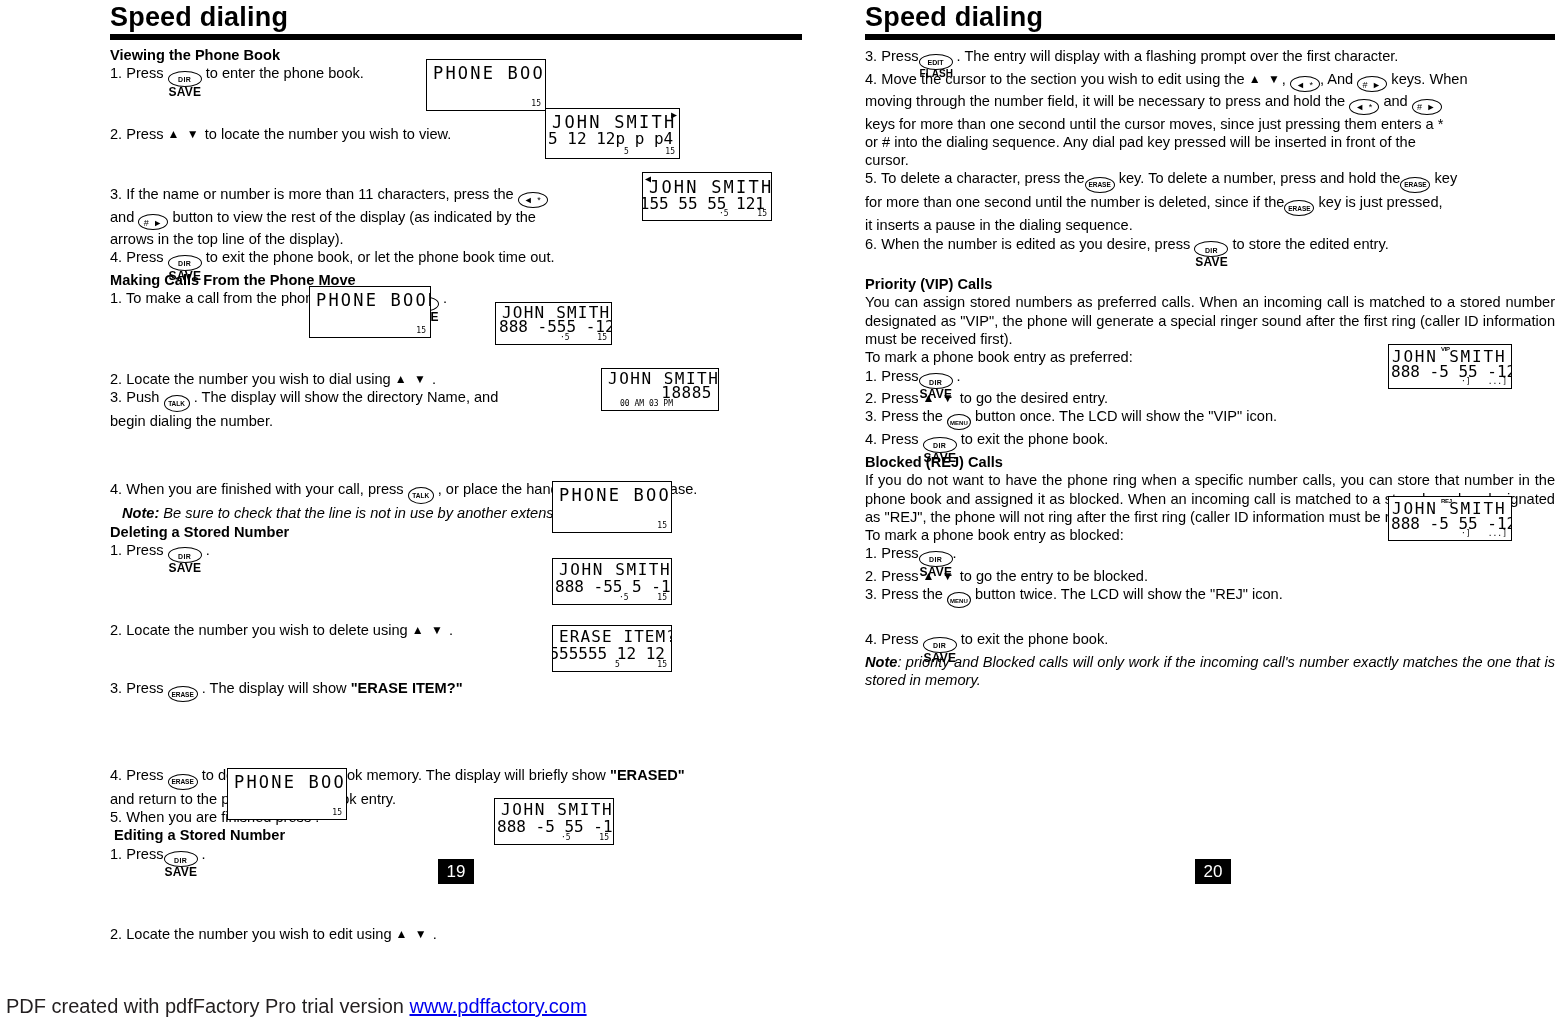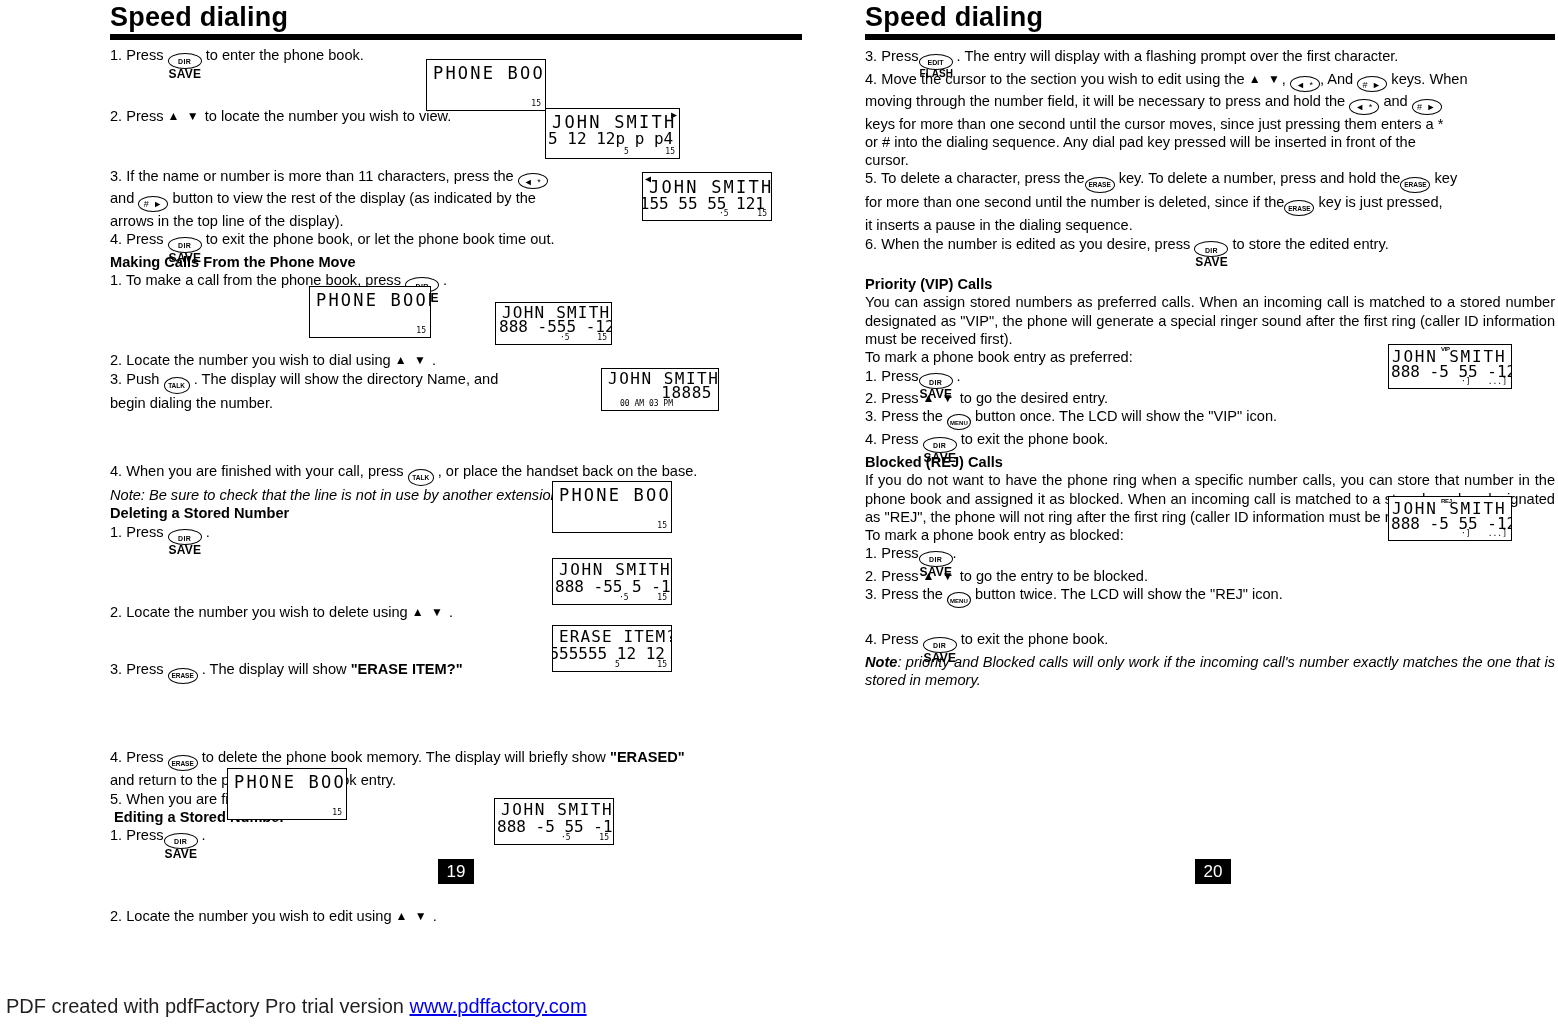--- a/index.html
+++ b/index.html
@@ -46,21 +46,21 @@
     width: 692px;
   }
   .col-right .rule { width: 690px; }
 
   .body-text {
     font-size: 14.6px;
     line-height: 18.3px;
   }
   .b { font-weight: bold; }
   .i { font-style: italic; }
-  .bi { font-weight: normal; font-style: italic; }
+  .bi { font-weight: bold; font-style: italic; margin-left: 12px; }
 
   p.line {
     margin: 0;
     padding: 0;
     white-space: nowrap;
   }
   p.wrap {
     margin: 0;
     padding: 0;
   }
@@ -234,20 +234,21 @@
 
 <div class="page">
 
   <div class="col col-left">
 
     <h1 class="sec-title">Speed dialing</h1>
     <div class="rule"></div>
 
     <div class="body-text" style="position:relative; margin-top:6px;">
 
+      <p class="line b">Viewing the Phone Book</p>
 
       <p class="line">
         <span>1. Press</span>
         <span class="key key-dir"><span>DIR</span><span class="sub">SAVE</span></span>
         <span>to enter the phone book.</span>
       </p>
 
       <p class="line" style="margin-top:38px;">
         <span>2. Press</span>
         <span class="arrow-pair">▲ ▼</span>

